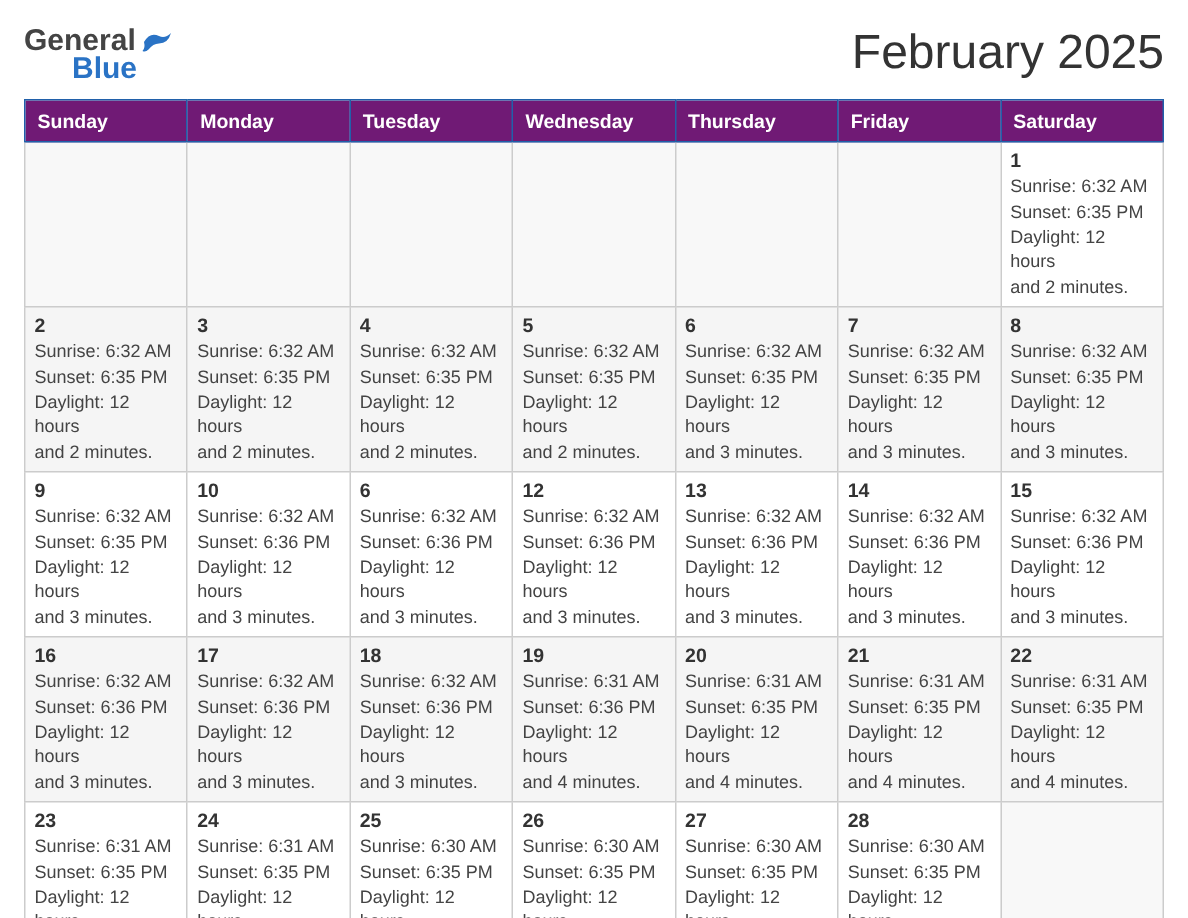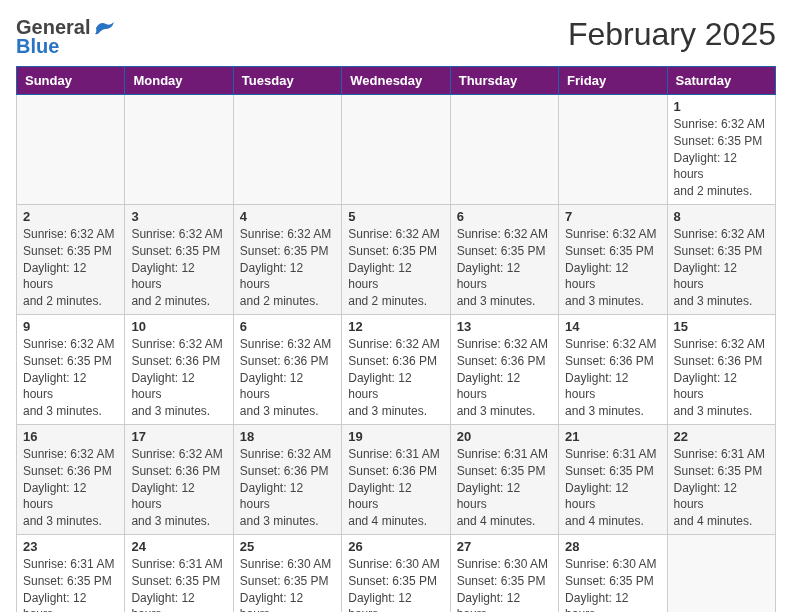--- a/index.html
+++ b/index.html
@@ -82,21 +82,21 @@
 <body>
 
 <div class="header-area">
   <div class="logo">
     <div style="display:flex; align-items:center; gap:2px;">
       <span style="font-size:20px; font-weight:bold; color:#444;">General</span>
       <svg width="22" height="18" viewBox="0 0 22 18" style="margin-left:2px;">
         <path d="M2,9 Q6,2 12,5 Q16,7 20,3 Q18,10 12,10 Q8,10 5,14 Q3,16 1,15 Q3,13 2,9Z" fill="#2a73c5"></path>
       </svg>
     </div>
-    <span style="font-size:20px; font-weight:bold; color:#2a73c5; margin-top:-4px;">Blue</span>
+    <span style="font-size:20px; font-weight:bold; color:#2a73c5; margin-top:-4px;margin-left:32px;">Blue</span>
   </div>
   <div class="title-area">
     <div class="month-title">February 2025</div>
   </div>
 </div>
 
 <table class="calendar">
   <thead>
     <tr>
       <th>Sunday</th>

